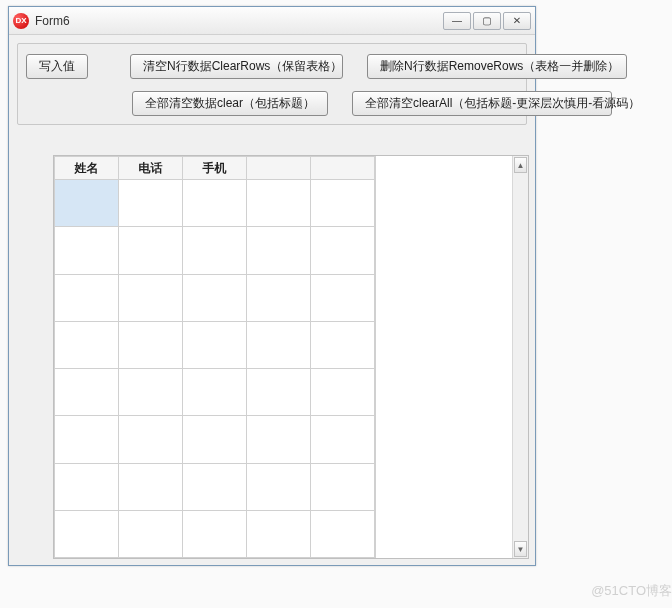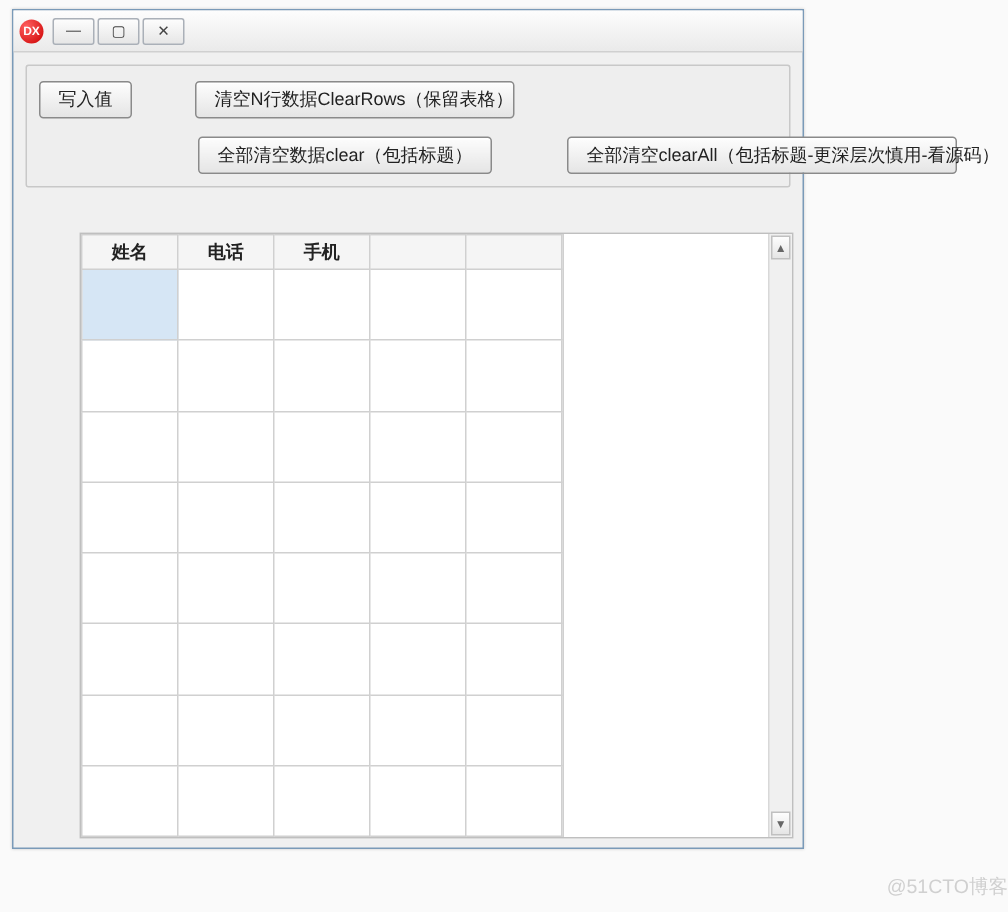--- a/index.html
+++ b/index.html
@@ -48,21 +48,21 @@
       font-size: 10px; color: #444;
     }
     .toolbar {
       margin: 8px;
       padding: 10px 8px 8px 8px;
       border: 1px solid #c8c8c8;
       background: #eeeeee;
       border-radius: 2px;
     }
     .toolbar-row { display: flex; align-items: flex-start; margin-bottom: 12px; }
-    .toolbar-row:last-child { margin-bottom: 0; gap: 26px; }
+    .toolbar-row:last-child { margin-bottom: 0; }
     .btn {
       border: 1px solid #8a8a8a;
       background: linear-gradient(#fdfdfd, #e5e5e5);
       border-radius: 3px;
       padding: 3px 12px;
       font-size: 12px;
       color: #222;
       box-shadow: inset 0 1px 0 #fff;
       white-space: nowrap;
     }
@@ -121,31 +121,33 @@
       color: #d0d0d0;
       font-size: 13px;
     }
   </style>
 </head>
 <body>
 
 <div class="window">
   <div class="titlebar">
     <div class="app-icon">DX</div>
+    <div class="title">Form6</div>
     <div class="win-controls">
       <div class="win-btn">—</div>
       <div class="win-btn">▢</div>
       <div class="win-btn">✕</div>
     </div>
   </div>
 
   <div class="toolbar">
     <div class="toolbar-row">
       <button class="btn btn-write">写入值</button>
       <button class="btn btn-clearrows">清空N行数据ClearRows（保留表格）</button>
+      <button class="btn btn-removerows">删除N行数据RemoveRows（表格一并删除）</button>
     </div>
     <div class="toolbar-row">
       <button class="btn btn-clear">全部清空数据clear（包括标题）</button>
       <button class="btn btn-clearall">全部清空clearAll（包括标题-更深层次慎用-看源码）</button>
     </div>
   </div>
 
   <div class="grid-area">
     <table class="grid">
       <thead>

